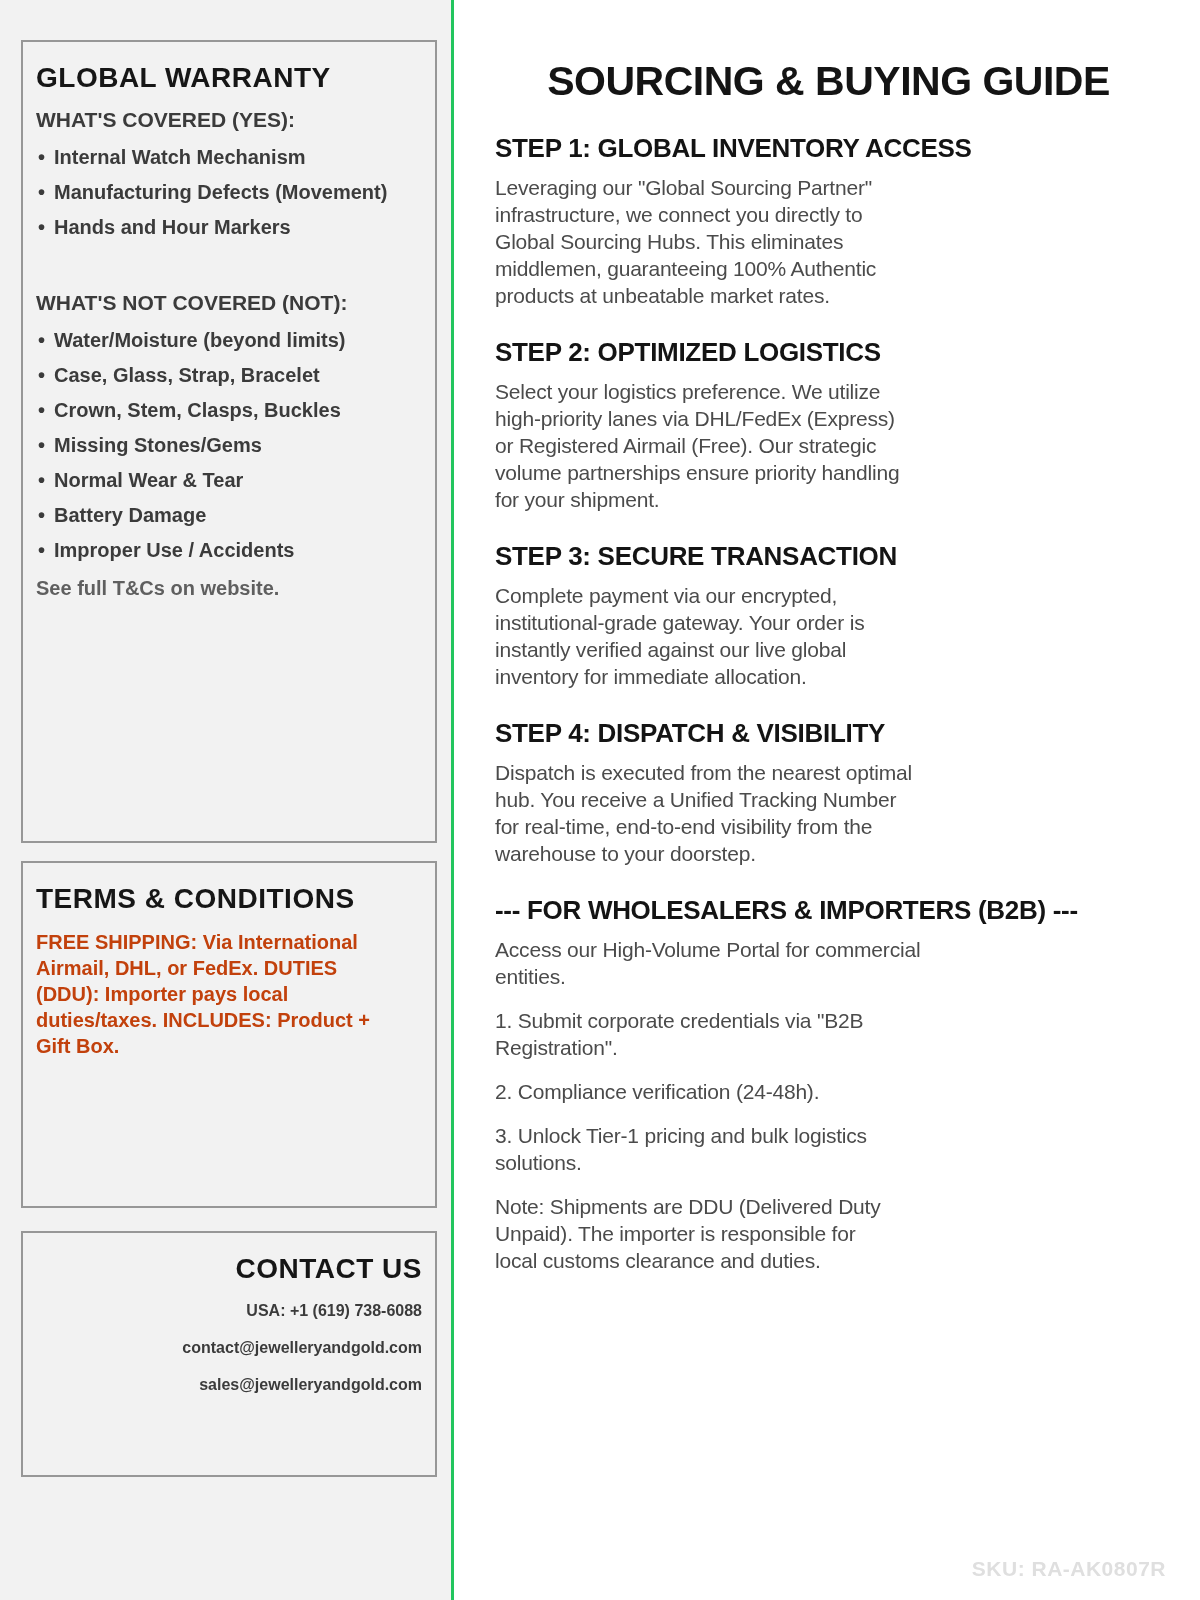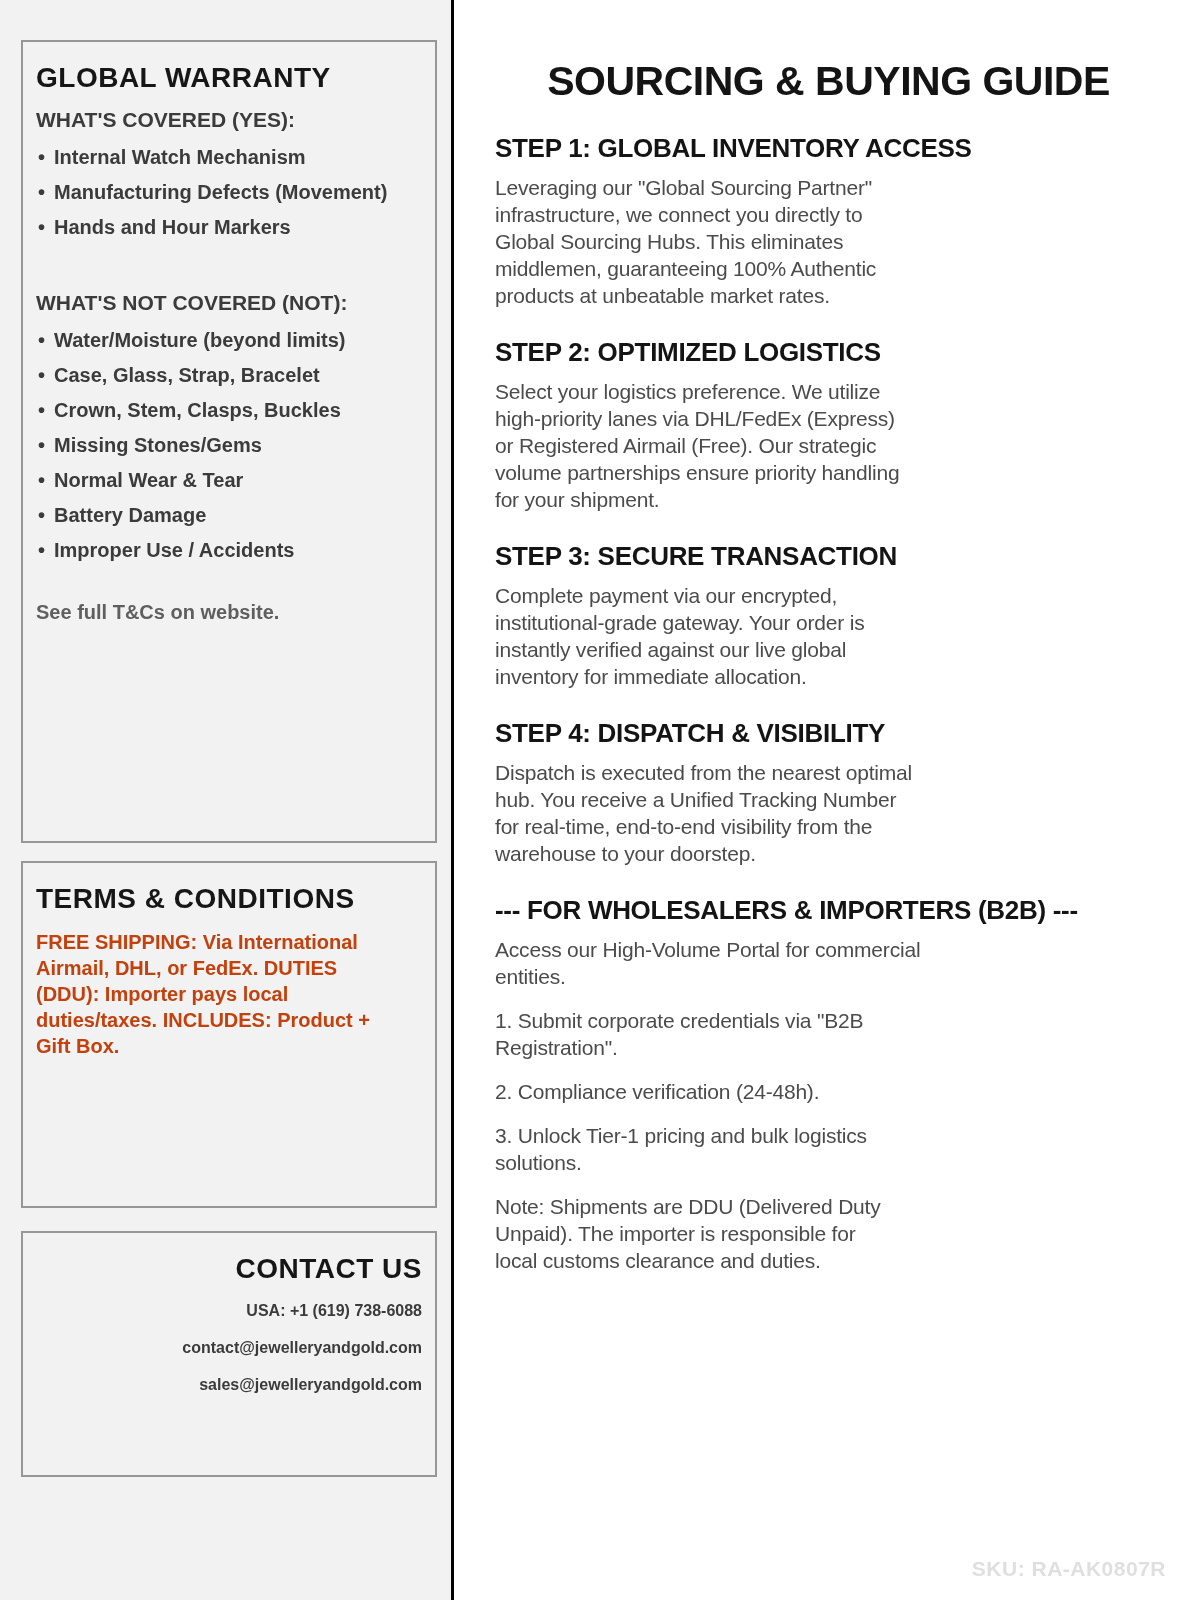--- a/index.html
+++ b/index.html
@@ -9,21 +9,21 @@
     font-family: "Liberation Sans", "DejaVu Sans", sans-serif;
     position: relative;
     overflow: hidden;
   }
 
   
   .sidebar {
     position: absolute; left: 0; top: 0;
     width: 454px; height: 1600px;
     background: #f2f2f2;
-    border-right: 3px solid #000000;
+    border-right: 3px solid #22c55e;
     box-sizing: border-box;
   }
   .side-box {
     position: absolute; left: 21px; width: 416px;
     border: 2px solid #979797;
     box-sizing: border-box;
     padding: 18px 13px 0 13px;
     color: #3b3b3b;
   }
   .box-warranty { top: 40px;   height: 803px; }
@@ -44,21 +44,21 @@
     font-size: 20px; font-weight: 700; color: #3b3b3b;
     line-height: 22px; margin: 0 0 13px 0; padding-left: 18px;
   }
   .side-list li::before {
     content: "\2022";
     position: absolute; left: 2px; top: 0;
   }
   .gap-between-sections { height: 26px; }
   .side-footnote {
     font-size: 20px; font-weight: 700; color: #5f5f5f;
-    margin-top: 40px;
+    margin-top: 16px;
   }
   .side-body {
     font-size: 20px; font-weight: 700; color: #c2410c;
     line-height: 26px; white-space: pre-line; margin-top: 14px;
   }
   .contact-line {
     font-size: 16px; font-weight: 700; color: #3b3b3b;
     margin: 17px 0 19px 0;
   }
   .box-contact .side-title { margin-bottom: 16px; }

